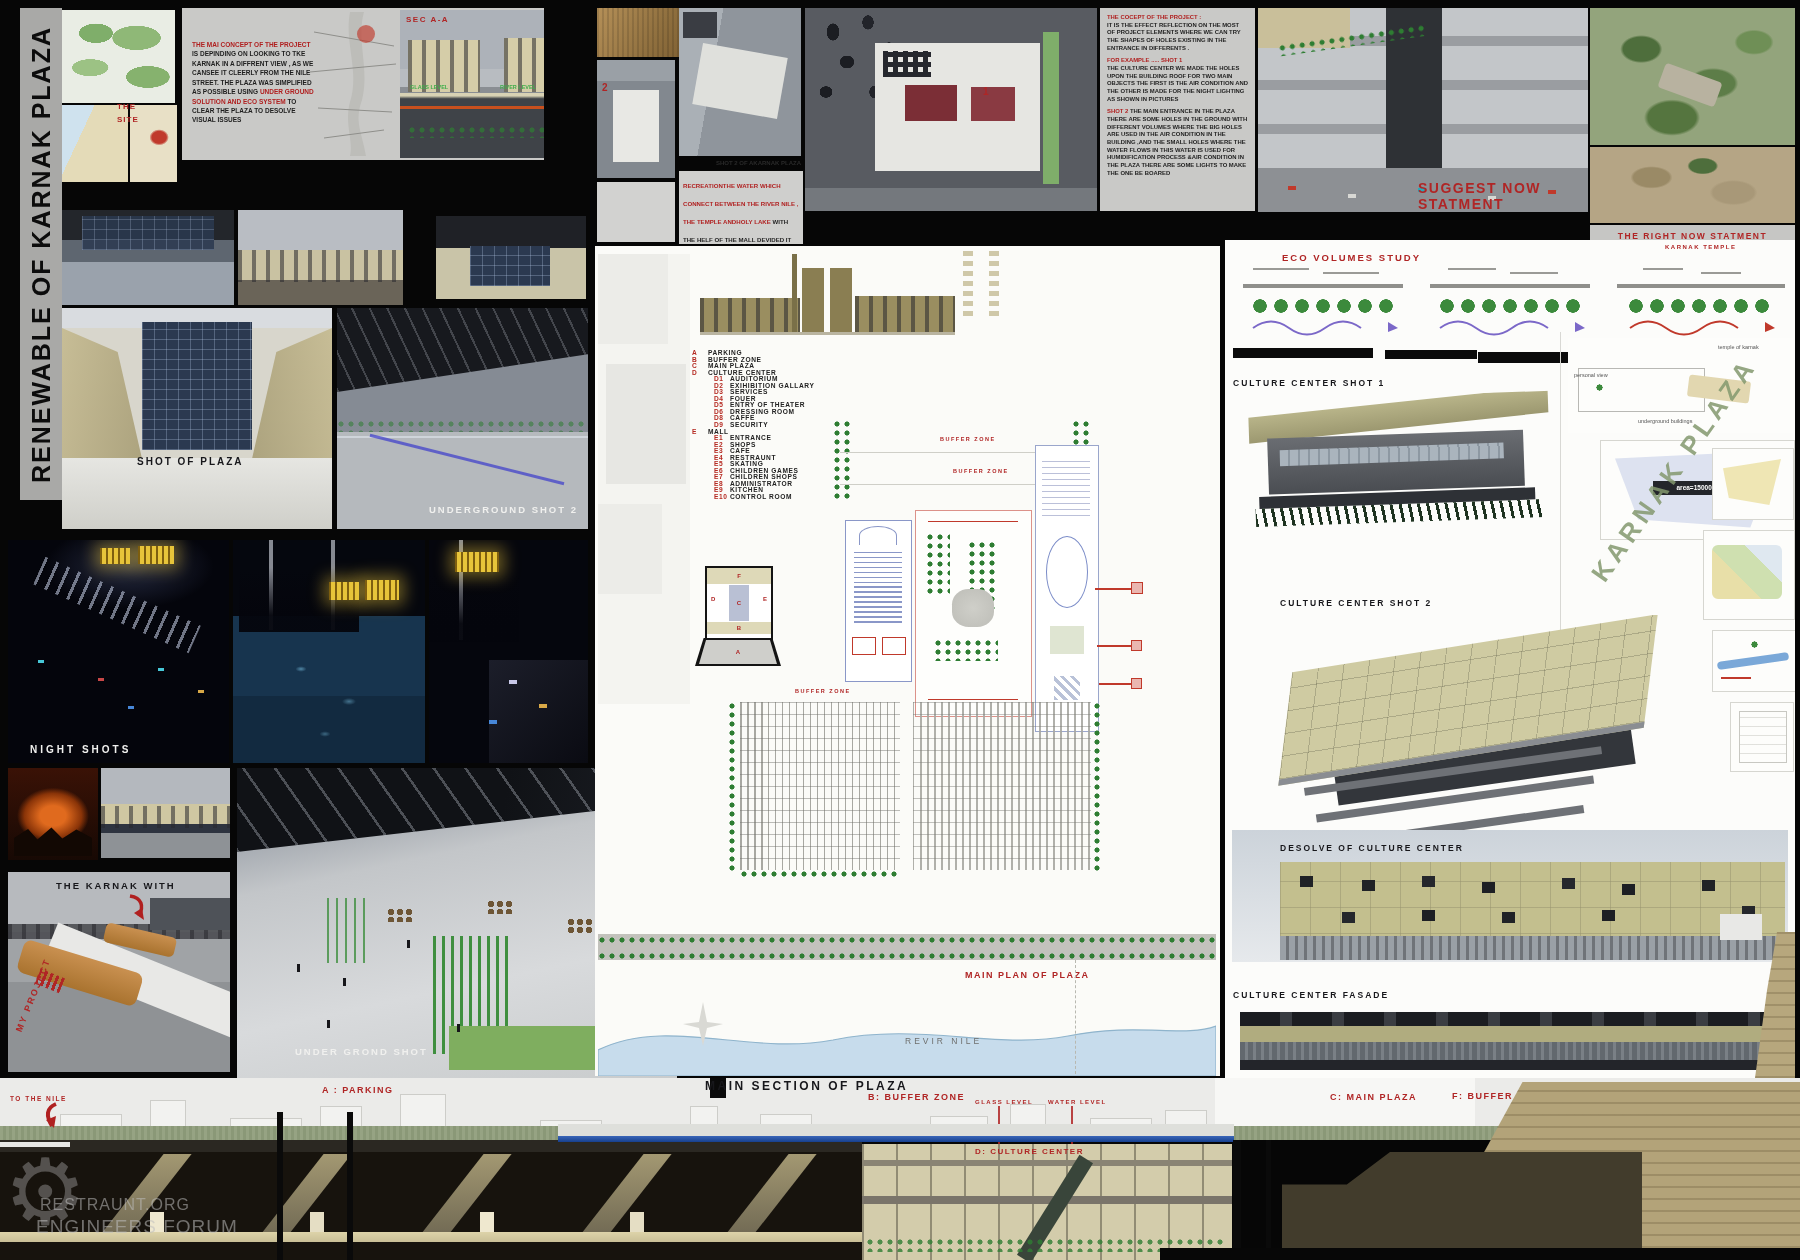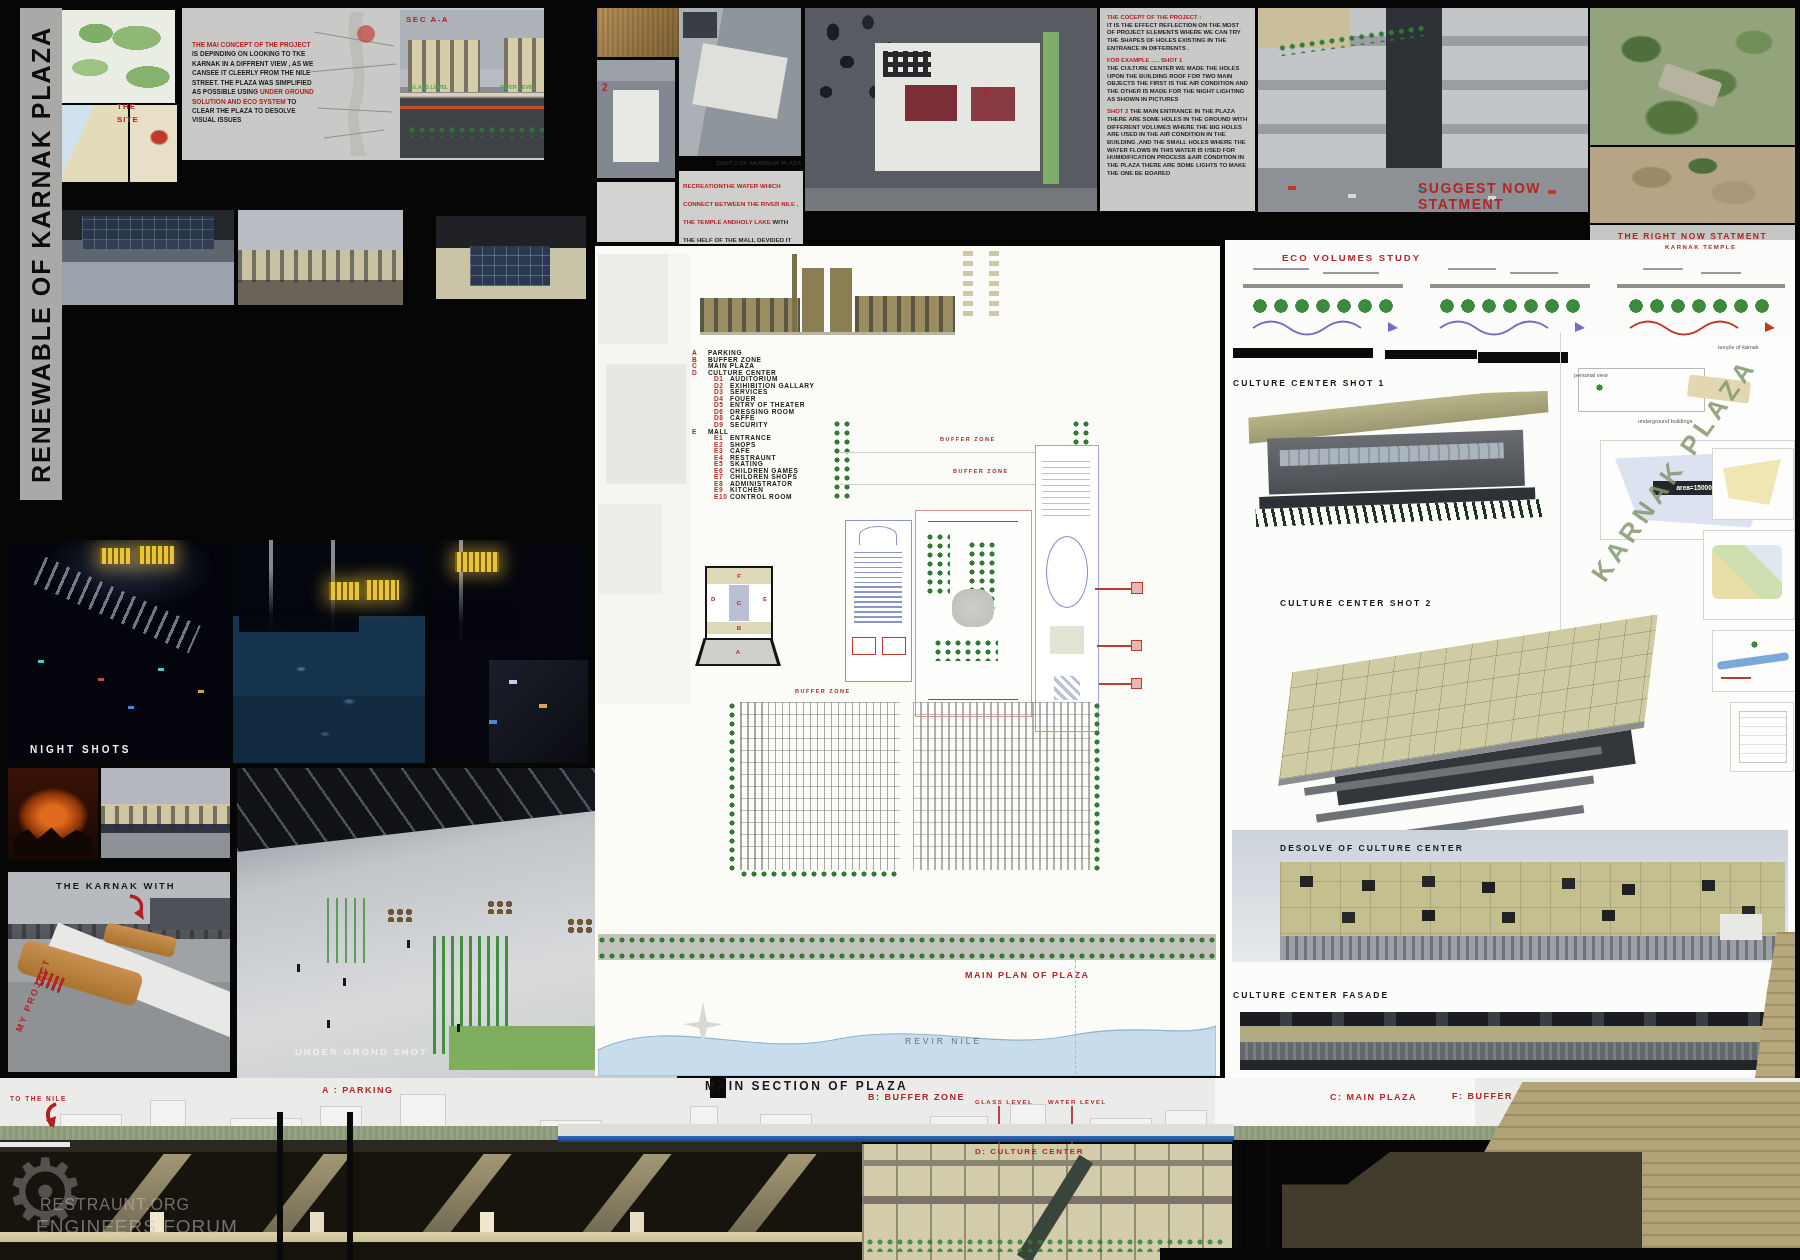--- a/index.html
+++ b/index.html
@@ -88,21 +88,37 @@
   <div class="ph" style="left:62px;top:210px;width:172px;height:95px;background:linear-gradient(#23262b 0 32%,#5e6670 32% 55%,#9aa2ac 55% 100%)">
     <div class="p glass" style="left:20px;top:6px;width:132px;height:34px;opacity:.85"></div>
   </div>
   <div class="ph" style="left:238px;top:210px;width:165px;height:95px;background:linear-gradient(#b9bdc3 0 42%,#c9c2a2 42% 74%,#6a6458 74% 100%)">
     <div class="p slit" style="left:0;top:40px;width:165px;height:32px"></div>
   </div>
   <div class="ph" style="left:436px;top:216px;width:150px;height:83px;background:linear-gradient(#1f2126 0 38%,#c9c4a8 38% 100%)">
     <div class="p glass" style="left:34px;top:30px;width:80px;height:40px"></div>
   </div>
 
-
+  <div class="ph" style="left:62px;top:308px;width:270px;height:221px;background:linear-gradient(#d9dce0 0 9%,#d8d6cc 9% 100%)">
+    <div class="p" style="left:0;top:20px;width:96px;height:201px;background:linear-gradient(100deg,#c7bd96,#a59c78);clip-path:polygon(0 0,58% 12%,100% 100%,0 100%)"></div>
+    <div class="p" style="left:174px;top:20px;width:96px;height:201px;background:linear-gradient(260deg,#c7bd96,#a59c78);clip-path:polygon(42% 12%,100% 0,100% 100%,0 100%)"></div>
+    <div class="p glass" style="left:80px;top:14px;width:110px;height:128px"></div>
+    <div class="p" style="left:0;top:150px;width:270px;height:71px;background:linear-gradient(#e6e6e2,#cfcfc9)"></div>
+    <div class="p cap" style="left:75px;top:148px;font-size:10px">SHOT OF PLAZA</div>
+  </div>
+
+  <div class="ph" style="left:337px;top:308px;width:251px;height:221px;background:linear-gradient(#858b94 0 56%,#b5b9bd 56% 100%)">
+    <div class="p" style="left:0;top:0;width:251px;height:84px;background:
+        repeating-linear-gradient(65deg,rgba(200,205,215,.25) 0 2px,transparent 2px 16px),#17191e;
+        clip-path:polygon(0 0,100% 0,100% 55%,0 100%)"></div>
+    <div class="p gdots" style="left:0;top:112px;width:251px;height:12px;opacity:.55"></div>
+    <div class="p" style="left:0;top:128px;width:251px;height:2px;background:#cfd4da"></div>
+    <div class="p" style="left:30px;top:150px;width:200px;height:3px;background:#3a3acc;transform:rotate(14deg);opacity:.7"></div>
+    <div class="p capw" style="left:92px;top:196px;font-size:9.5px">UNDERGROUND SHOT 2</div>
+  </div>
 
   <div class="ph" style="left:8px;top:540px;width:221px;height:223px;background:
       radial-gradient(120px 60px at 55% 12%,rgba(70,80,120,.5),transparent 70%),#04050c">
     <div class="p yt" style="left:92px;top:8px;width:30px;height:16px"></div>
     <div class="p yt" style="left:130px;top:6px;width:36px;height:18px"></div>
     <div class="p" style="left:24px;top:50px;width:170px;height:30px;transform:rotate(24deg);background:
         repeating-linear-gradient(90deg,rgba(220,230,255,.5) 0 3px,transparent 3px 12px)"></div>
     <div class="p" style="left:30px;top:120px;width:6px;height:3px;background:#47c8d8;box-shadow:60px 18px 0 #c84747,120px 8px 0 #47c8d8,160px 30px 0 #d8a847,90px 46px 0 #4787d8"></div>
   </div>
   <div class="ph" style="left:233px;top:540px;width:192px;height:223px;background:linear-gradient(#05070e 0 34%,#17344e 34% 70%,#122a40 70% 100%)">

